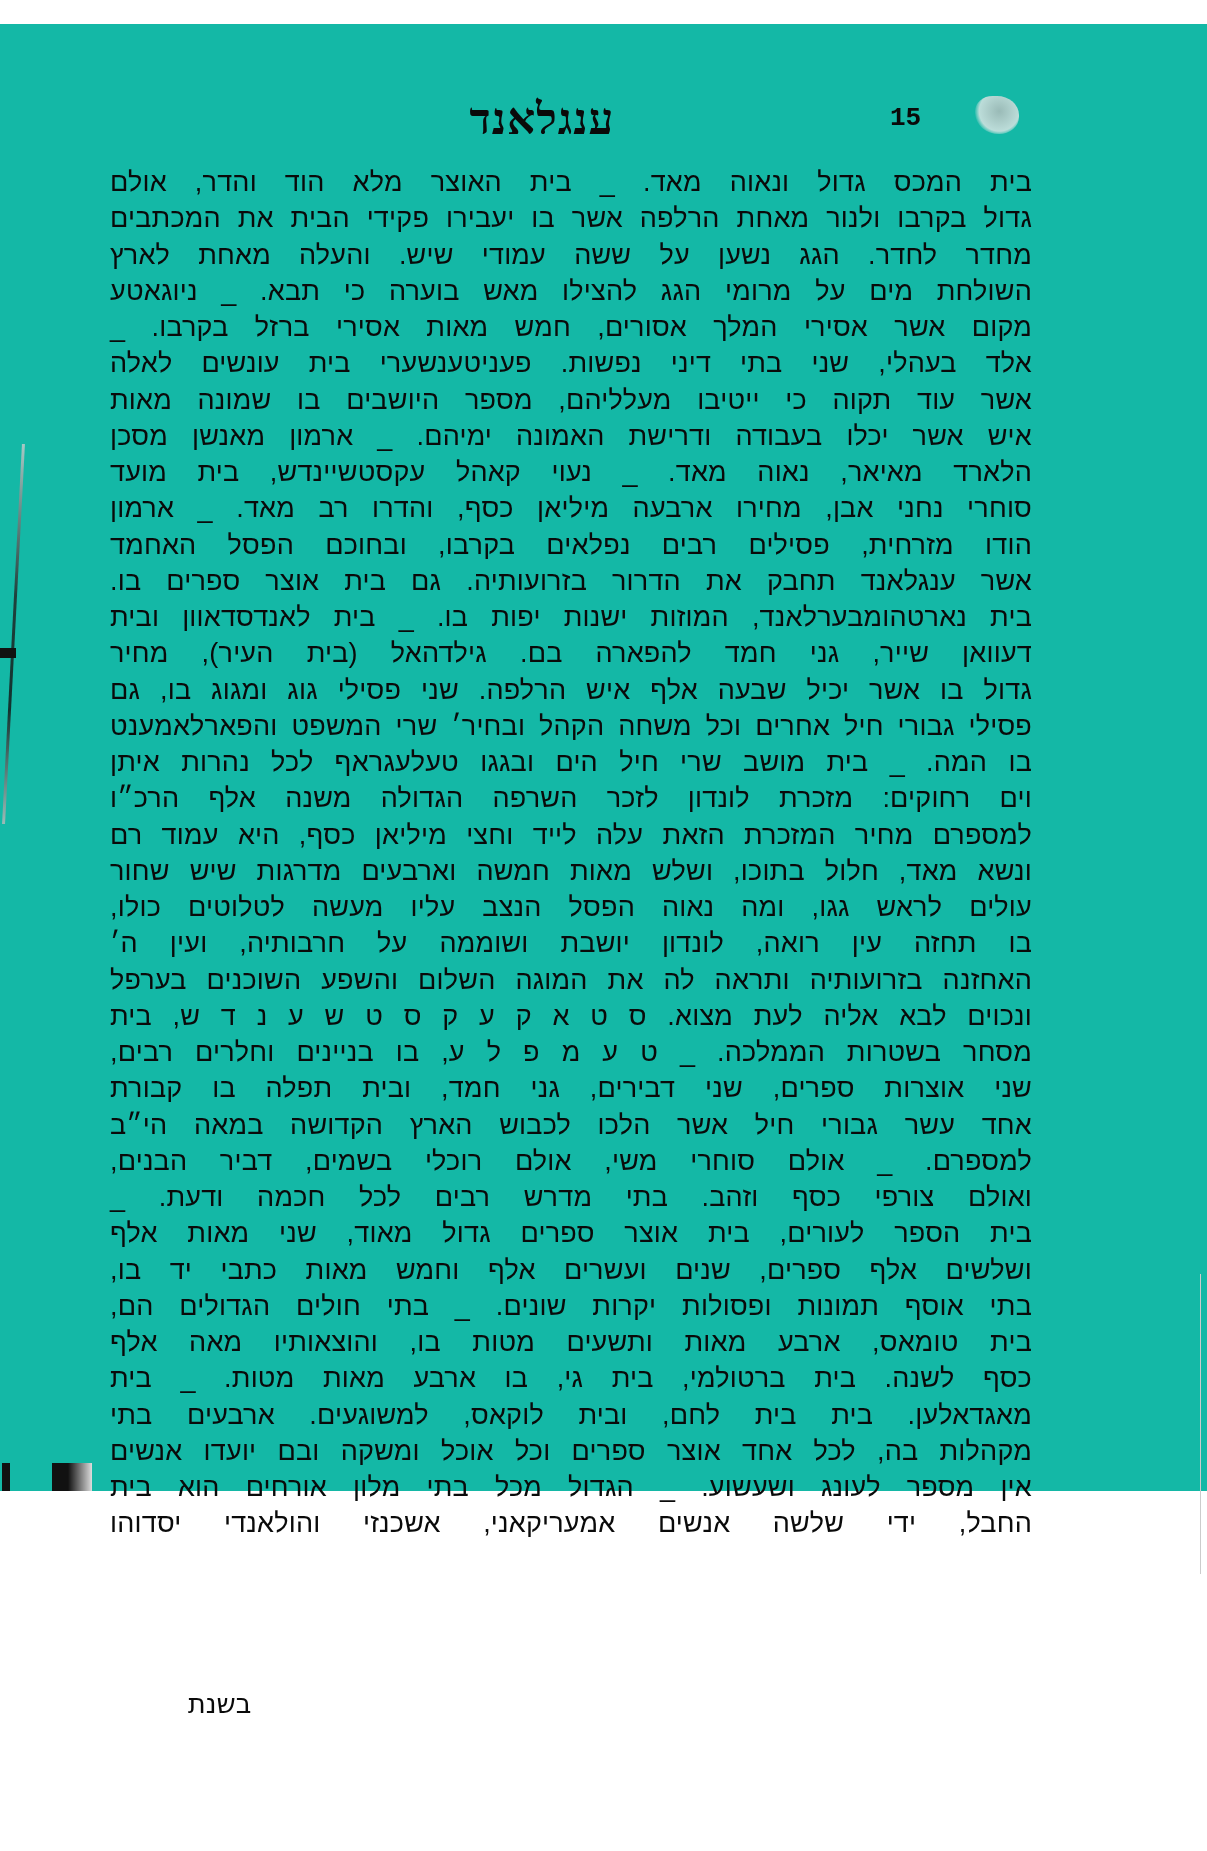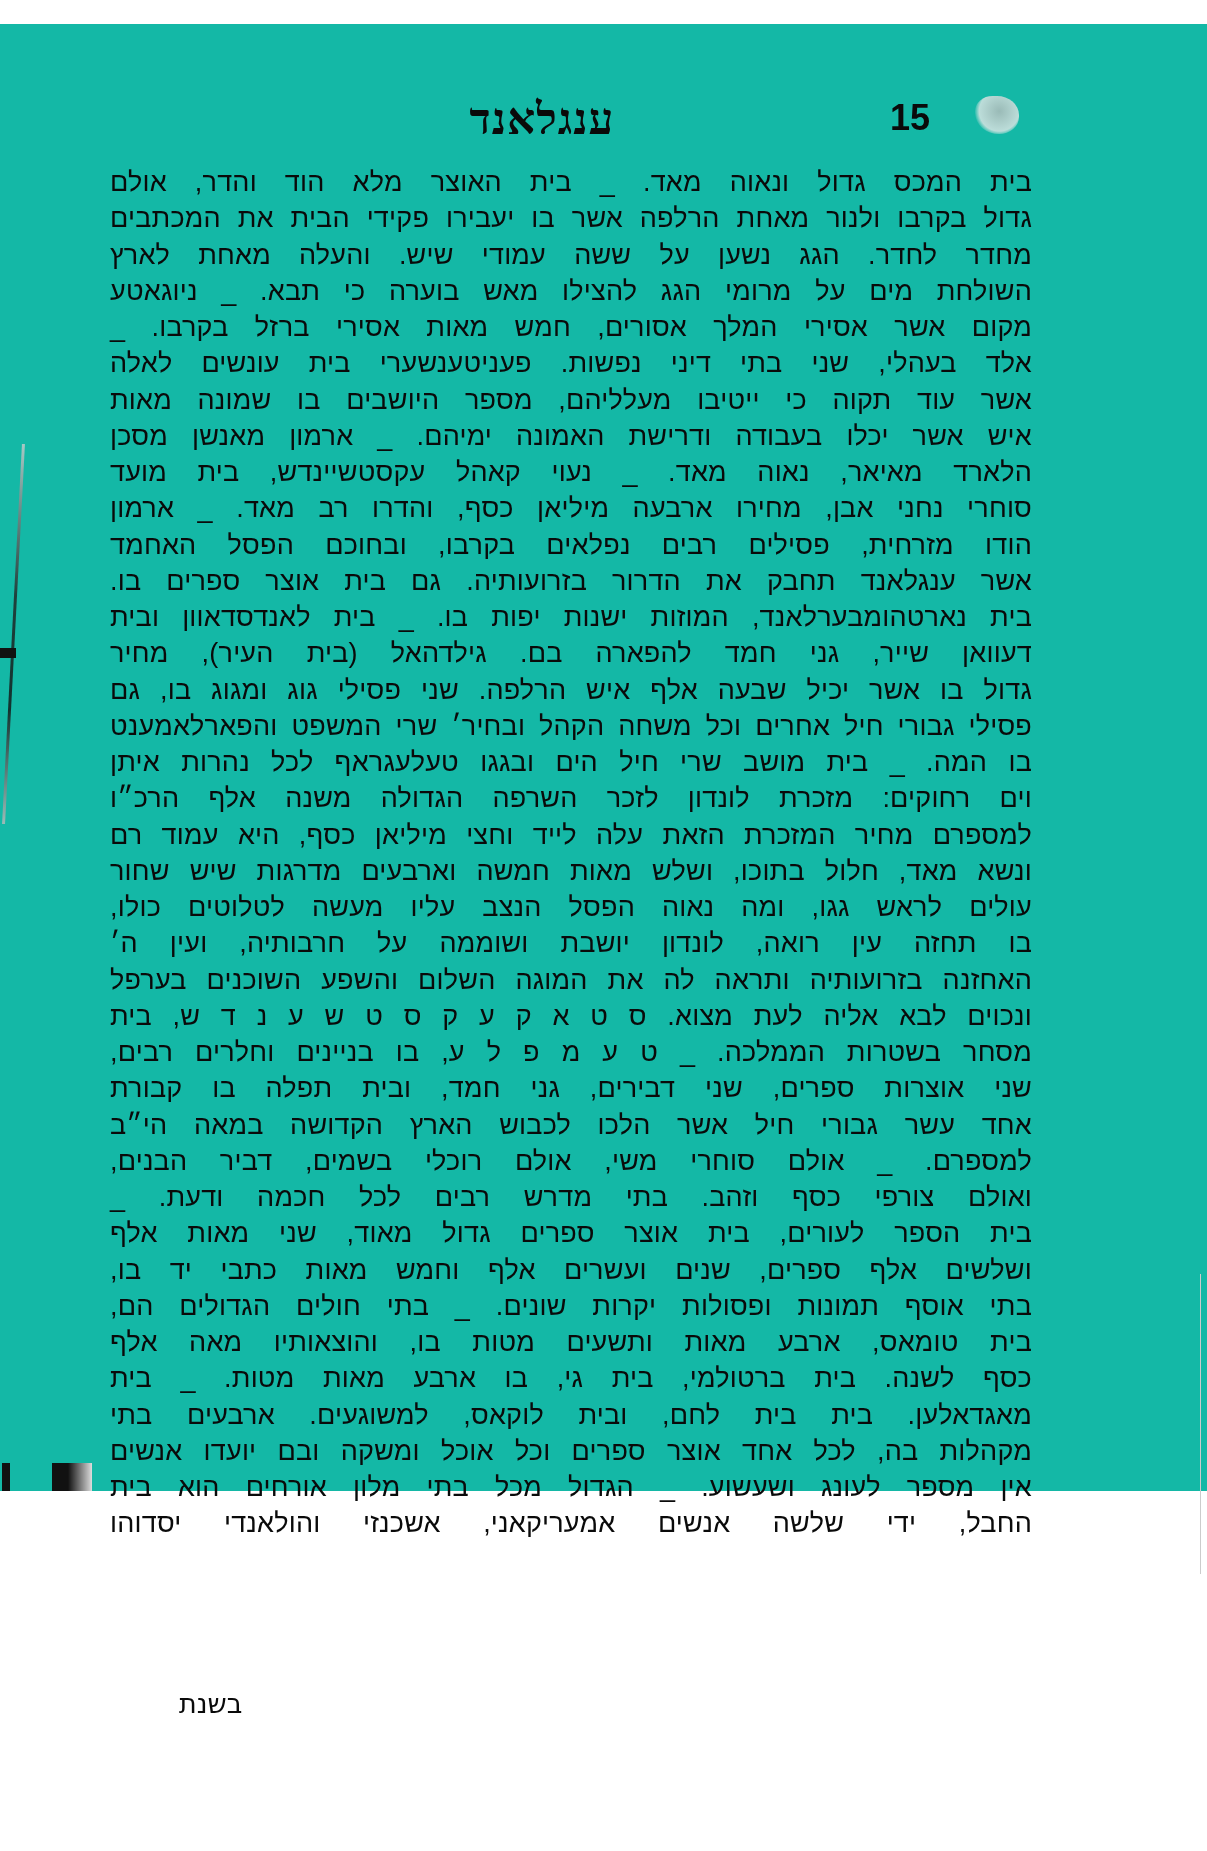--- a/index.html
+++ b/index.html
@@ -90,23 +90,23 @@
       font-family: "DejaVu Serif", serif;
       font-weight: bold;
       font-size: 44px;
       line-height: 50px;
       letter-spacing: 1px;
     }
     .page-number {
       position: absolute;
       left: 890px;
       top: 4px;
-      font-family: Liberation Sans, sans-serif;
+      font-family: Liberation Mono, monospace;
       font-weight: bold;
-      font-size: 36px;
+      font-size: 26px;
       line-height: 40px;
     }
 
     
     .text-block {
       position: absolute;
       top: 140px;
       left: 110px;
       width: 922px;
       direction: rtl;
@@ -122,21 +122,21 @@
       text-align-last: justify;
       overflow: visible;
       letter-spacing: 0.2px;
     }
     .line.last {
       text-align-last: justify;
     }
     .catchword {
       position: absolute;
       top: 1662px;
-      left: 179px;
+      left: 188px;
       direction: rtl;
       font-family: "DejaVu Sans", sans-serif;
       font-size: 27px;
       line-height: 36px;
     }
   </style>
 </head>
 <body>
 
 <div class="page">

